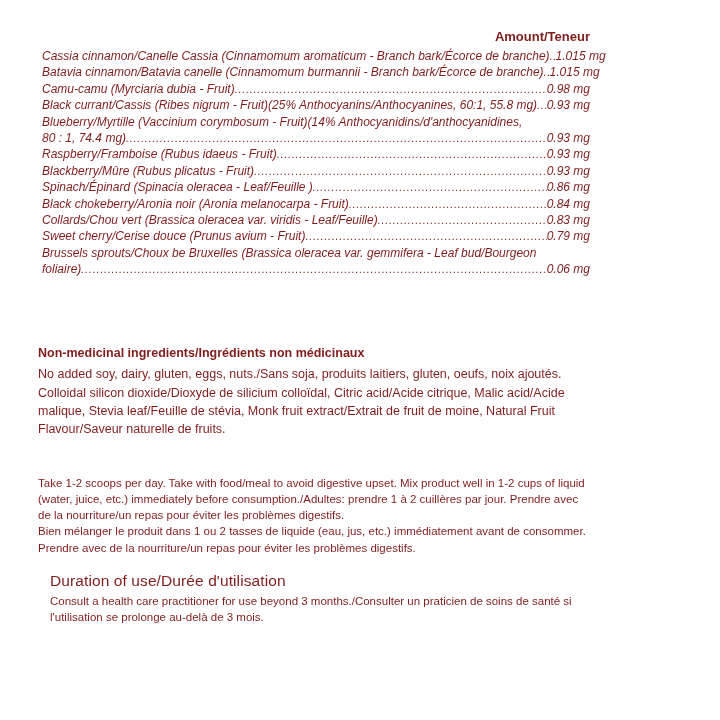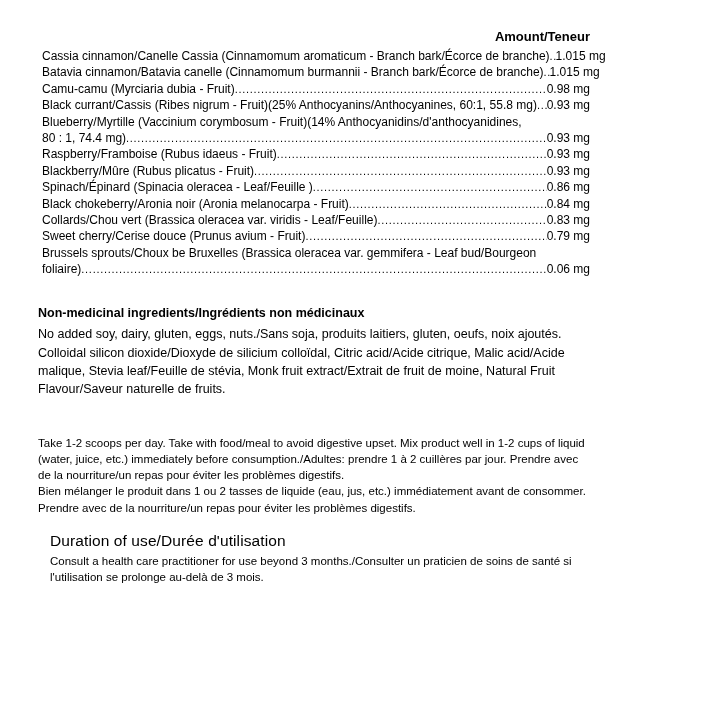--- a/index.html
+++ b/index.html
@@ -1,57 +1,58 @@
 <!DOCTYPE html>
 <html><head>
 <meta charset="utf-8">
 <style>
   html, body { margin: 0; padding: 0; background: #ffffff; }
   .page {
     width: 620px;
     height: 720px;
     box-sizing: border-box;
     background: #ffffff;
-    color: #000000;
+    color: #7f1d1d;
     font-family: "Liberation Sans", sans-serif;
     overflow: hidden;
     position: relative;
   }
   .amount-header {
     padding: 30px 30px 4px 0;
     text-align: right;
     font-weight: 700;
     font-size: 13px;
     line-height: 14px;
   }
   .ingredients {
     margin: 0 30px 0 42px;
     font-size: 12px;
     line-height: 16.4px;
   }
   .row {
     display: flex;
     align-items: flex-end;
     white-space: nowrap;
+    font-style: italic;
   }
   .row .txt { flex: 0 0 auto; }
   .row .dots {
     flex: 1 1 auto;
     overflow: hidden;
     min-width: 6px;
   }
   .row .dots::after {
     content: "....................................................................................................................................................................................................................................................................................................................";
     font-size: 11px;
     letter-spacing: 0.7px;
   }
   .row .amt { flex: 0 0 auto; text-align: right; }
   .section p { margin: 0; }
   .nonmed {
-    margin: 26px 30px 0 38px;
+    margin: 66px 30px 0 38px;
     font-size: 12.5px;
     line-height: 18.4px;
   }
   .nonmed .bold-title {
     font-weight: 700;
     font-size: 12.5px;
     margin-bottom: 3px;
   }
   .directions {
     margin: 36px 30px 0 38px;

